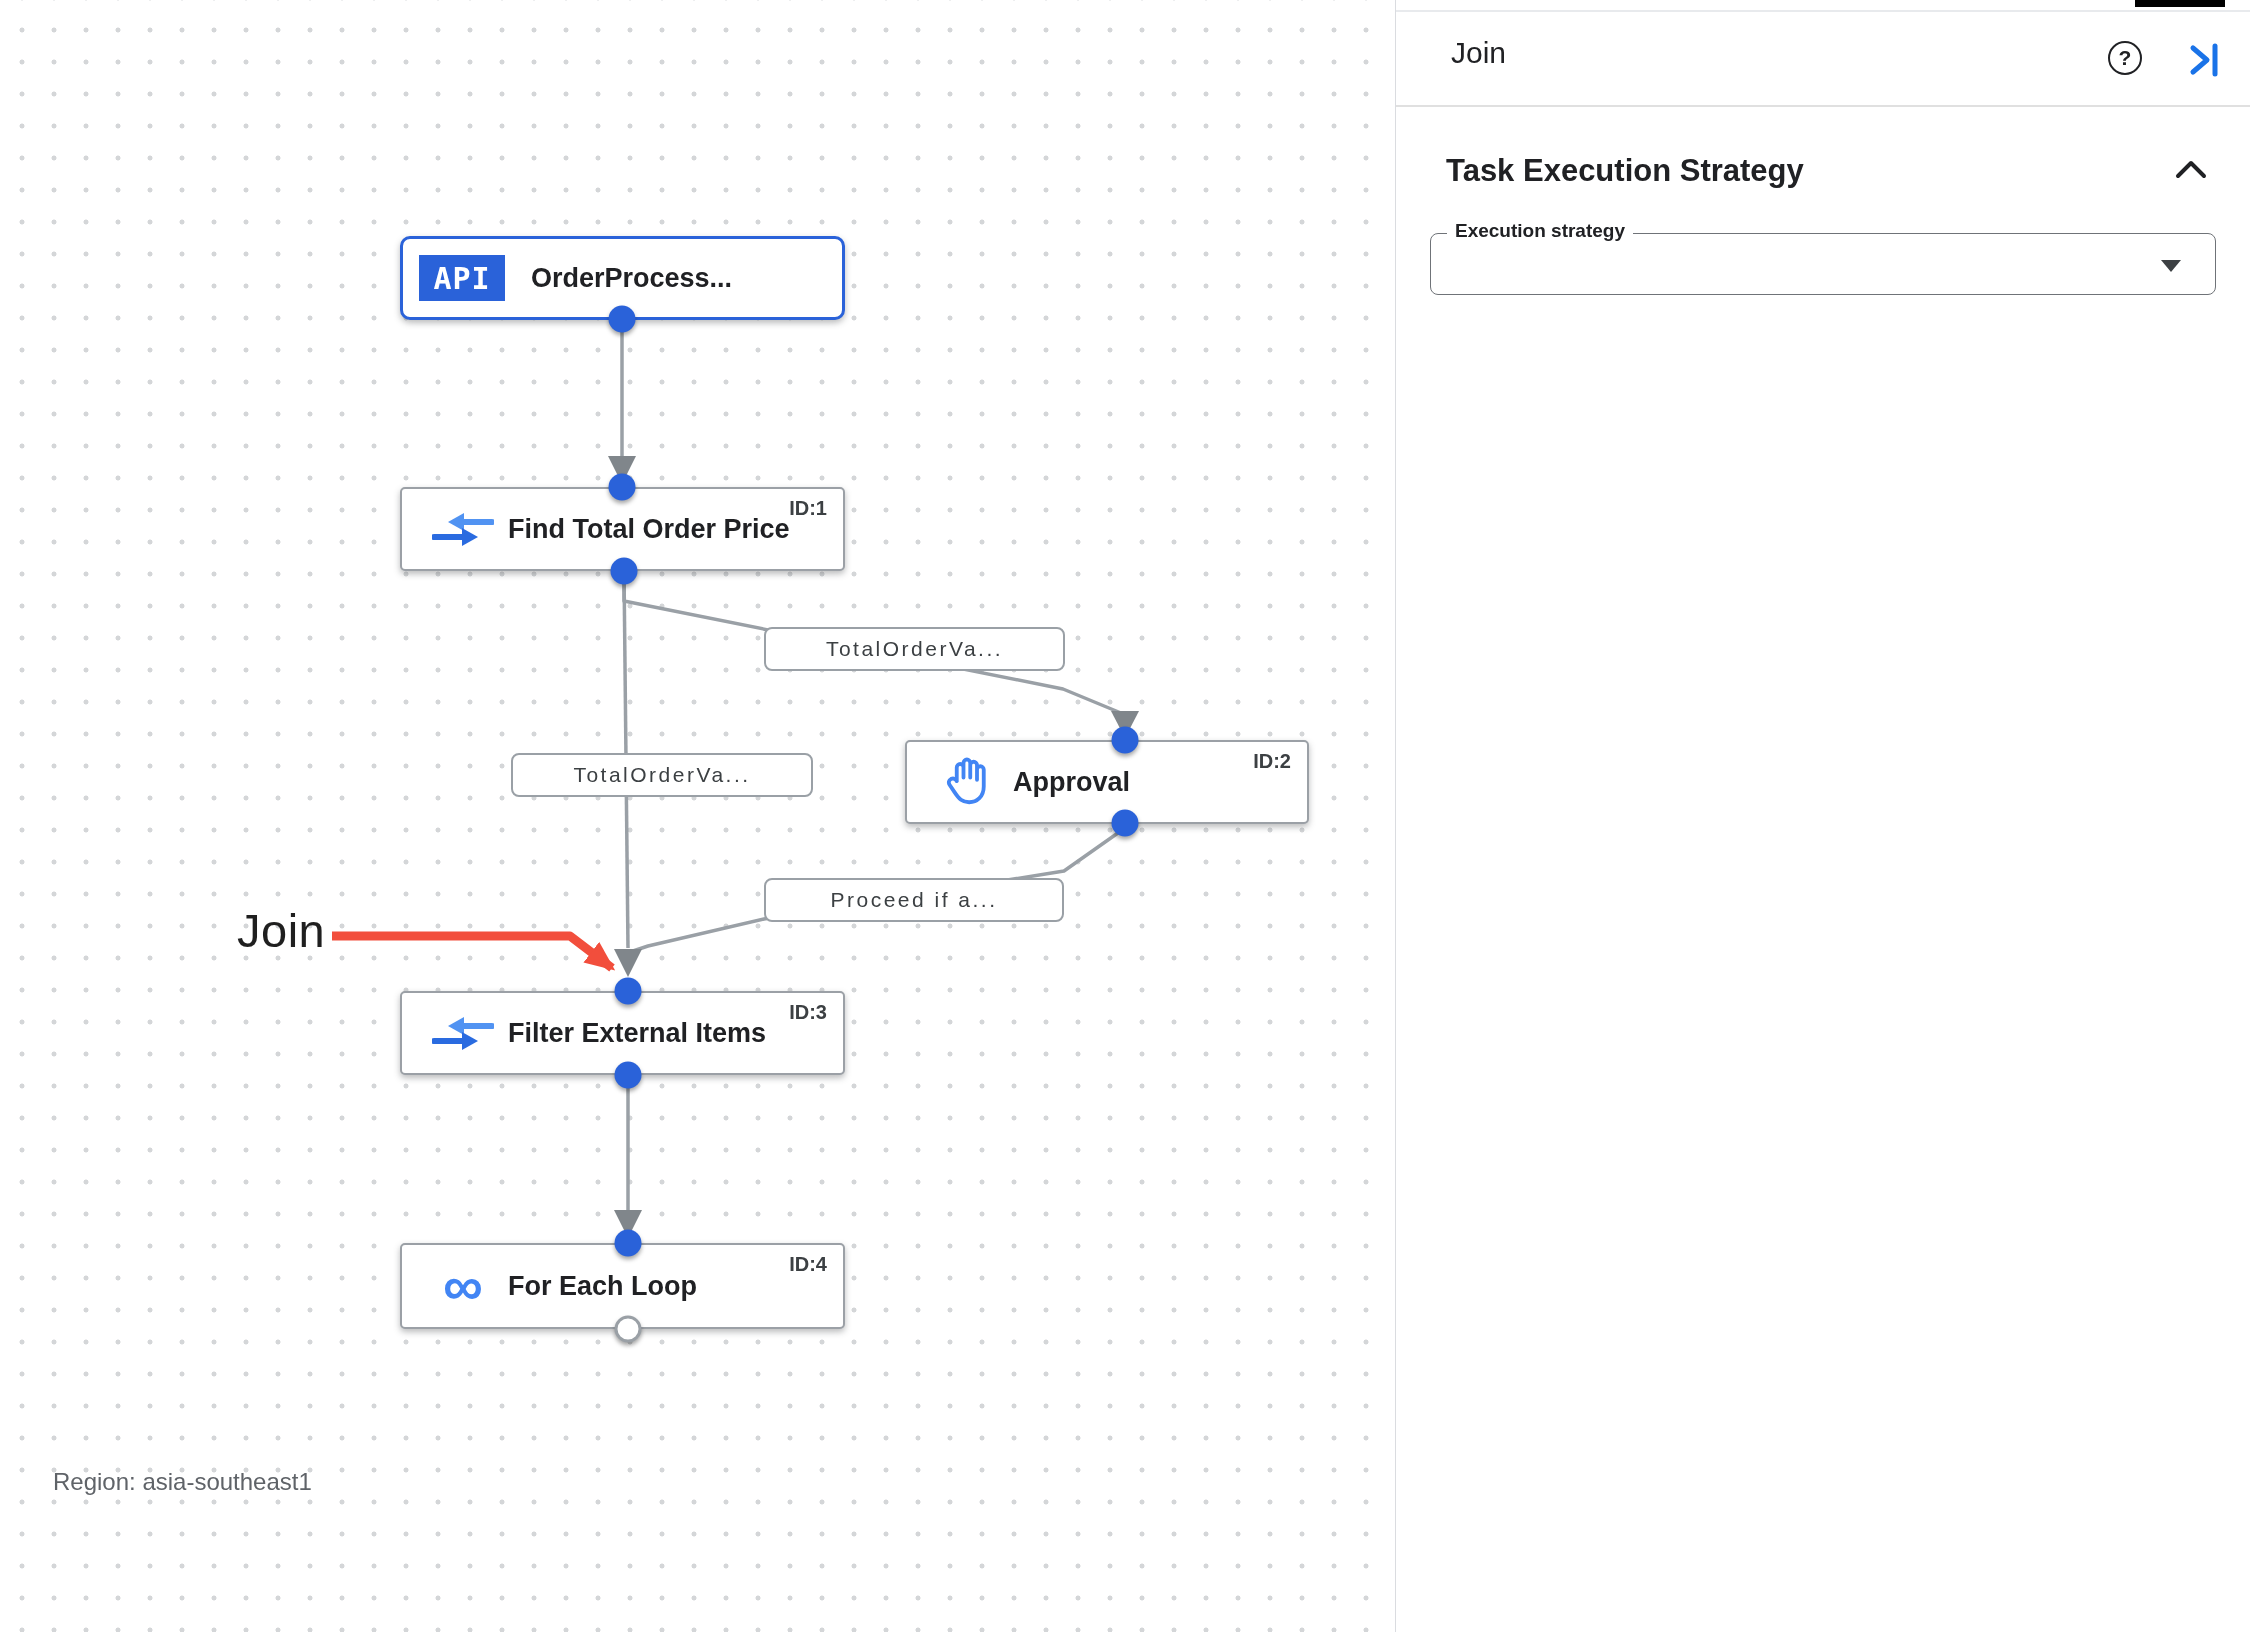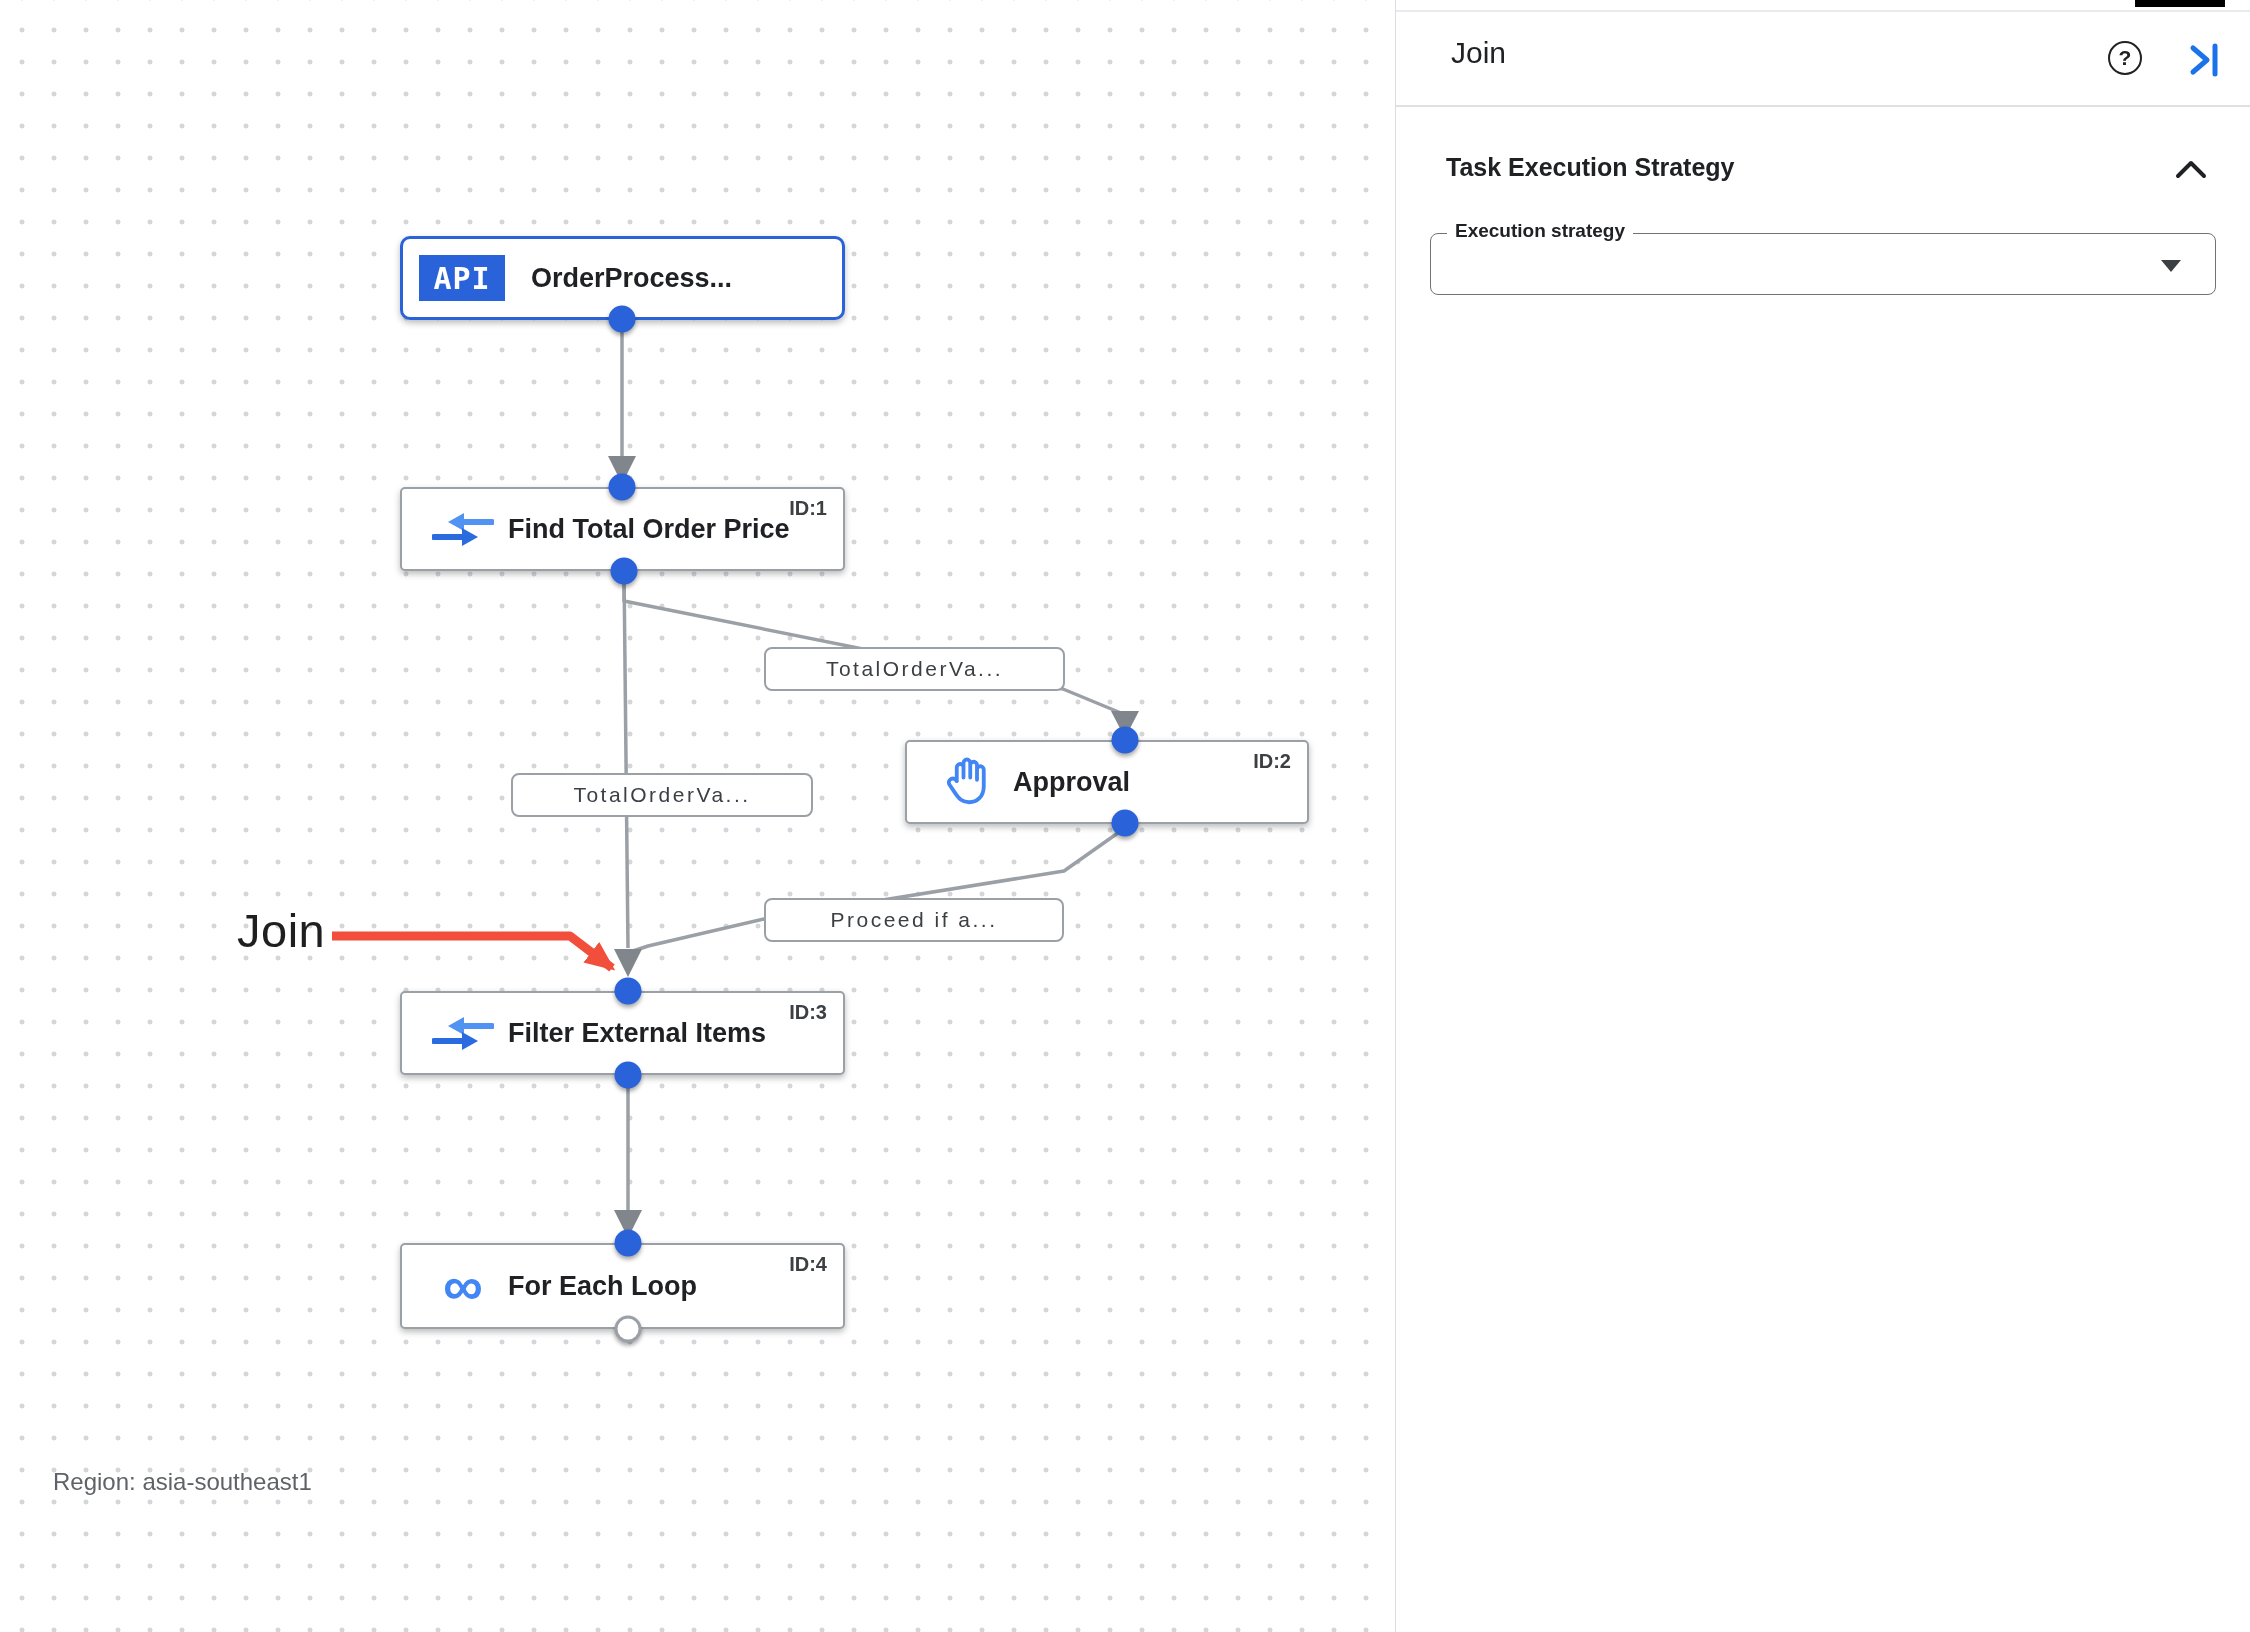--- a/index.html
+++ b/index.html
@@ -8,21 +8,21 @@
   .stage { position:relative; width:2250px; height:1632px; }
 
   
   .canvas { position:absolute; left:0; top:0; width:1395px; height:1632px;
             background-color:#fff;
             background-image:radial-gradient(circle, #d4d6d8 2.2px, transparent 2.8px);
             background-size:32px 32px; background-position:6px 14px; }
   svg.edges { position:absolute; left:0; top:0; z-index:1; }
   .edge-label { position:absolute; z-index:2; background:#fff; border:2px solid #9aa0a6;
                 border-radius:8px; display:flex; align-items:center; justify-content:center;
-                font-size:21px; letter-spacing:2.5px; color:#3c4043; font-weight:500;margin-top:20px; }
+                font-size:21px; letter-spacing:2.5px; color:#3c4043; font-weight:500; }
   .node { position:absolute; z-index:3; background:#fff; border:2px solid #9ba0a6;
           border-radius:5px; box-shadow:0 3px 6px rgba(60,64,67,.35);
           display:flex; align-items:center; }
   .node .nlabel { font-size:27px; font-weight:700; color:#202124; }
   .node .nid { position:absolute; top:8px; right:16px; font-size:20px; font-weight:600; color:#3c4043; }
   .node.trigger { border:3px solid #2a62d9; border-radius:10px; padding:16px; overflow:hidden; }
   .chip { width:86px; align-self:stretch; background:#2a62d9; color:#fff; display:flex;
           align-items:center; justify-content:center; font-family:"DejaVu Sans Mono", monospace;
           font-weight:700; font-size:30px; letter-spacing:1px; }
   .icon-box { width:66px; display:flex; align-items:center; justify-content:center; margin-left:28px; }
@@ -40,21 +40,21 @@
   
   .panel { position:absolute; left:1395px; top:0; width:855px; height:1632px; background:#fff;
            border-left:1.5px solid #dadce0; z-index:10; }
   .panel-topline { position:absolute; left:0; top:10px; width:100%; height:1.5px; background:#e8eaed; }
   .panel-title { position:absolute; left:55px; top:36px; font-size:30px; color:#202124; }
   .help-icon { position:absolute; left:712px; top:41px; width:34px; height:34px; border-radius:50%;
                border:2.5px solid #202124; display:flex; align-items:center; justify-content:center;
                font-size:21px; font-weight:700; color:#202124; }
   .collapse-icon { position:absolute; left:789px; top:40px; }
   .panel-divider { position:absolute; left:0; top:105px; width:100%; height:1.5px; background:#e0e0e0; }
-  .section-title { position:absolute; left:50px; top:153px; font-size:25px; font-weight:700; color:#202124; }
+  .section-title { position:absolute; left:50px; top:153px; font-size:31px; font-weight:700; color:#202124; }
   .chevron-up { position:absolute; left:778px; top:158px; }
   .select-field { position:absolute; left:34px; top:233px; width:786px; height:62px;
                   border:1.8px solid #6f7378; border-radius:8px; background:#fff;padding-left:8px; }
   .select-field .flabel { position:absolute; left:16px; top:-14px; background:#fff; padding:0 8px;
                           font-size:19px; font-weight:700; color:#202124; }
   .select-field .fvalue { position:absolute; left:26px; top:0; height:100%; display:flex;
                           align-items:center; font-size:24px; color:#202124; }
   .caret-down { position:absolute; right:34px; top:26px; width:0; height:0;
                 border-left:10px solid transparent; border-right:10px solid transparent;
                 border-top:12px solid #3c4043; }

